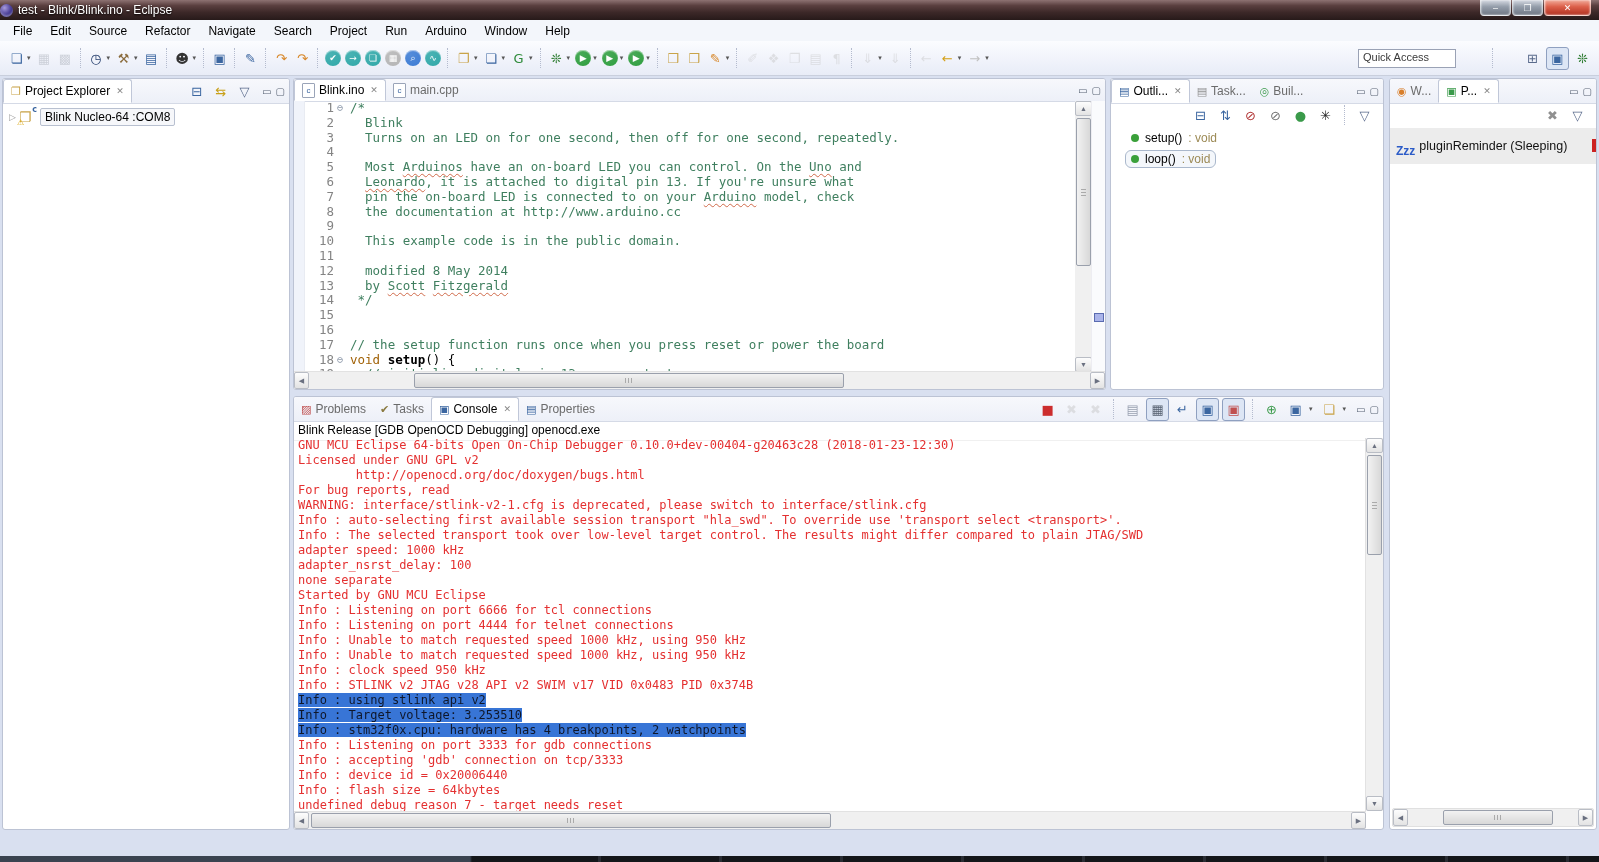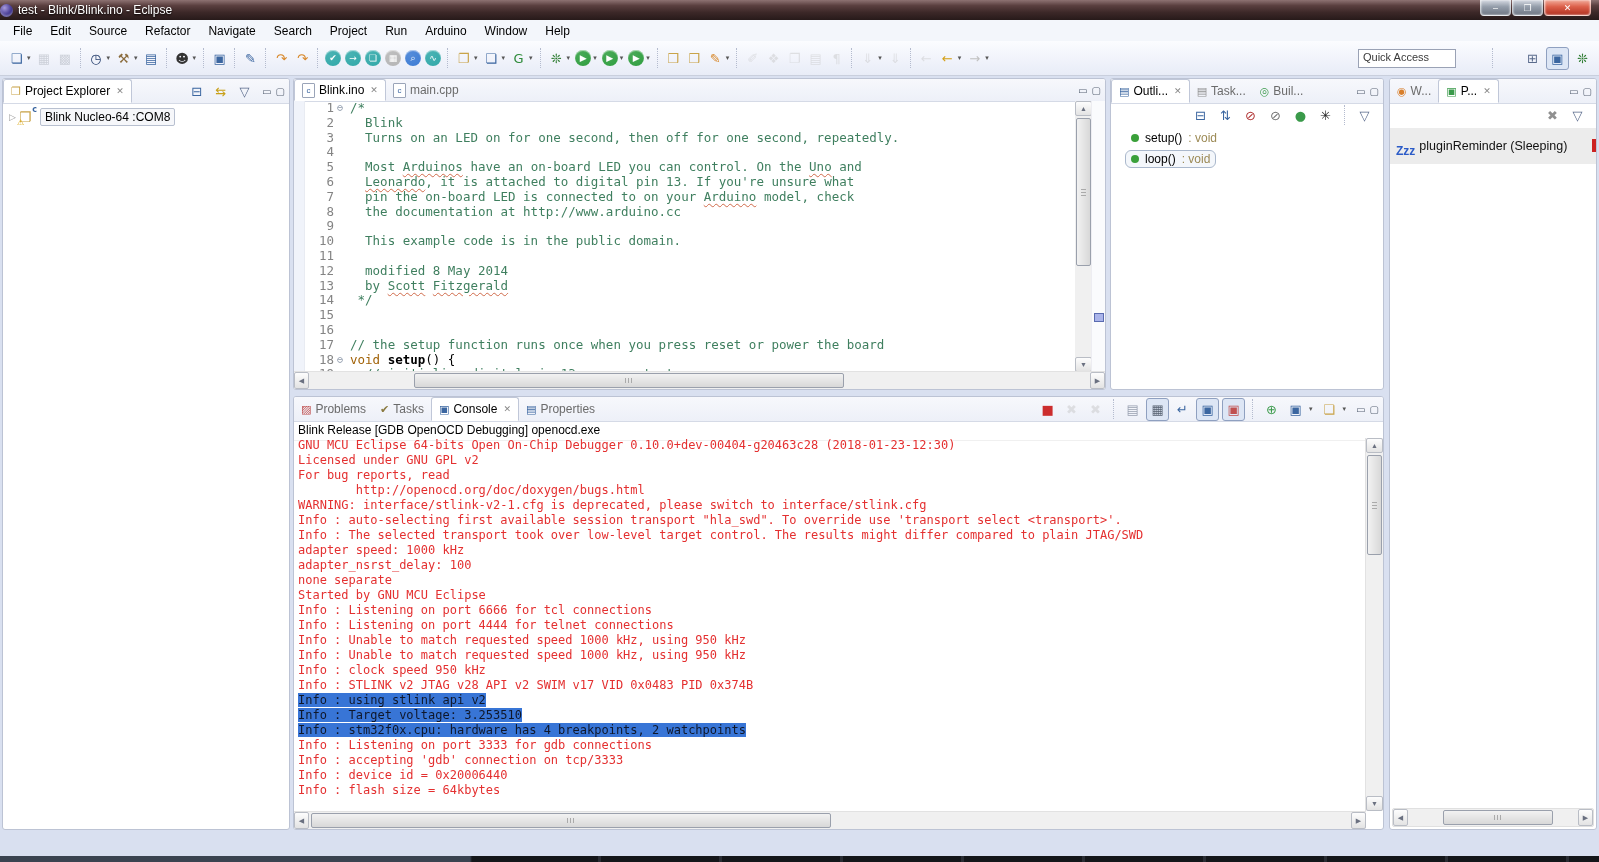--- a/index.html
+++ b/index.html
@@ -389,42 +389,43 @@
         <div class="minmax">
           <span>▭</span>
           <span>▢</span>
         </div>
       </div>
     </div>
   <div class="console-title">Blink Release [GDB OpenOCD Debugging] openocd.exe</div>
   <div class="console-out" id="console-out">
       <div class="console-line"><span>GNU MCU Eclipse 64-bits Open On-Chip Debugger 0.10.0+dev-00404-g20463c28 (2018-01-23-12:30)</span></div>
       <div class="console-line"><span>Licensed under GNU GPL v2</span></div>
+      <div class="console-line"><span>        http://openocd.org/doc/doxygen/bugs.html</span></div>
       <div class="console-line"><span>For bug reports, read</span></div>
-      <div class="console-line"><span>        http://openocd.org/doc/doxygen/bugs.html</span></div>
       <div class="console-line"><span>WARNING: interface/stlink-v2-1.cfg is deprecated, please switch to interface/stlink.cfg</span></div>
       <div class="console-line"><span>Info : auto-selecting first available session transport "hla_swd". To override use 'transport select &lt;transport&gt;'.</span></div>
       <div class="console-line"><span>Info : The selected transport took over low-level target control. The results might differ compared to plain JTAG/SWD</span></div>
       <div class="console-line"><span>adapter speed: 1000 kHz</span></div>
       <div class="console-line"><span>adapter_nsrst_delay: 100</span></div>
       <div class="console-line"><span>none separate</span></div>
       <div class="console-line"><span>Started by GNU MCU Eclipse</span></div>
       <div class="console-line"><span>Info : Listening on port 6666 for tcl connections</span></div>
       <div class="console-line"><span>Info : Listening on port 4444 for telnet connections</span></div>
       <div class="console-line"><span>Info : Unable to match requested speed 1000 kHz, using 950 kHz</span></div>
       <div class="console-line"><span>Info : Unable to match requested speed 1000 kHz, using 950 kHz</span></div>
       <div class="console-line"><span>Info : clock speed 950 kHz</span></div>
       <div class="console-line"><span>Info : STLINK v2 JTAG v28 API v2 SWIM v17 VID 0x0483 PID 0x374B</span></div>
       <div class="console-line sel"><span class="seltext">Info : using stlink api v2</span></div>
       <div class="console-line sel"><span class="seltext">Info : Target voltage: 3.253510</span></div>
       <div class="console-line sel"><span class="seltext">Info : stm32f0x.cpu: hardware has 4 breakpoints, 2 watchpoints</span></div>
       <div class="console-line"><span>Info : Listening on port 3333 for gdb connections</span></div>
       <div class="console-line"><span>Info : accepting 'gdb' connection on tcp/3333</span></div>
       <div class="console-line"><span>Info : device id = 0x20006440</span></div>
       <div class="console-line"><span>Info : flash size = 64kbytes</span></div>
+      <div class="console-line"><span>undefined debug reason 7 - target needs reset</span></div>
     </div>
   <div class="vscroll" style="top:41px;right:0;bottom:18px;border-left:1px solid #e2e2e2;">
     <div class="sb-btn" style="top:0;left:0;right:0;height:15px;">▲</div>
     <div class="sb-thumb" style="left:1px;right:1px;top:17px;height:100px;">
         <span class="gripv"></span>
       </div>
     <div class="sb-btn" style="bottom:0;left:0;right:0;height:15px;">▼</div>
   </div>
   <div class="hscroll" style="left:0;right:17px;bottom:0;border-top:1px solid #e2e2e2;">
     <div class="sb-btn" style="left:0;top:0;bottom:0;width:15px;">◀</div>

